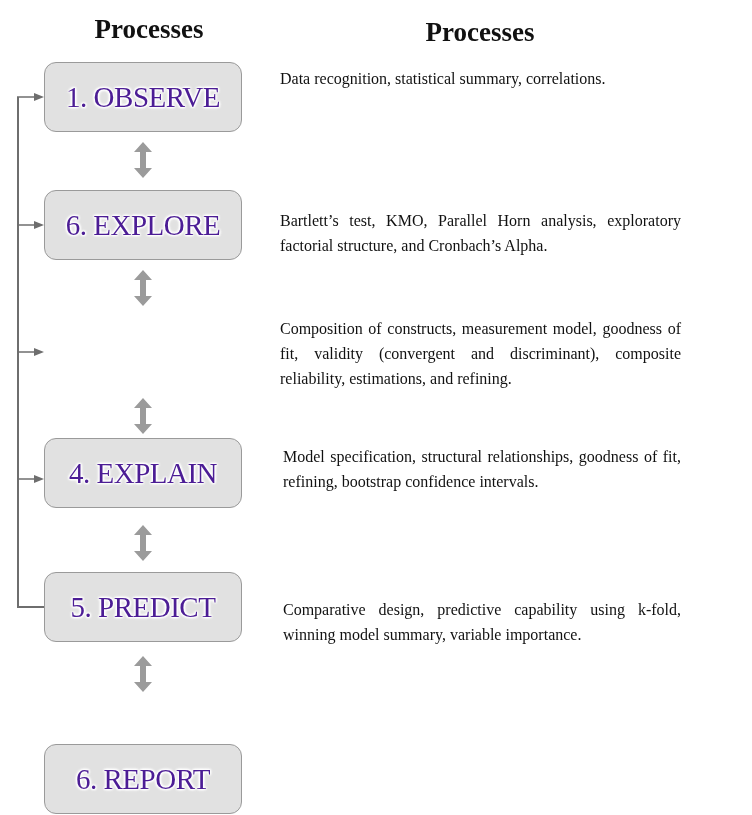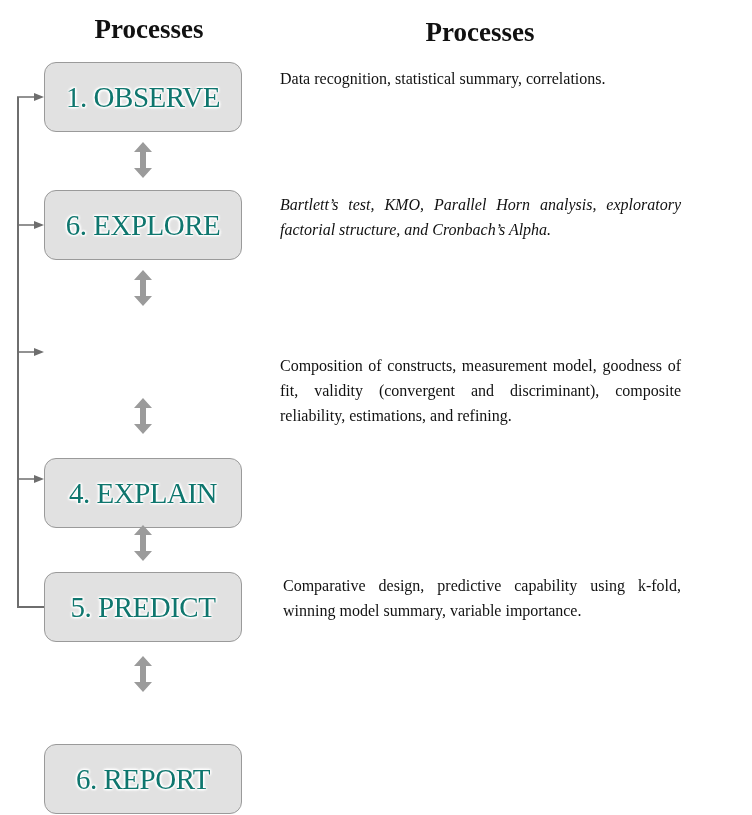--- a/index.html
+++ b/index.html
@@ -31,21 +31,21 @@
       background: #e1e1e1;
       border: 1.5px solid #9a9a9a;
       border-radius: 12px;
       display: flex;
       align-items: center;
       justify-content: center;
     }
     .proc-label {
       font-size: 29px;
       letter-spacing: -0.5px;
-      color: #0f766e;
+      color: #4c1d95;
       text-shadow:
         0 0 2px #fff, 0 0 3px #fff, 0 0 4px #fff,
         1px 1px 2px #fff, -1px -1px 2px #fff,
         1px -1px 2px #fff, -1px 1px 2px #fff;
       white-space: nowrap;
     }
 
     .activity {
       position: absolute;
       left: 280px;
@@ -102,21 +102,21 @@
     <line x1="0" y1="5" x2="19" y2="5" stroke="#6e6e6e" stroke-width="1.5"></line>
     <polygon points="17,1 27,5 17,9" fill="#6e6e6e"></polygon>
   </svg>
 
   <div class="proc-box" style="top:62px;">
     <span class="proc-label">1. OBSERVE</span>
   </div>
   <div class="proc-box" style="top:190px;">
     <span class="proc-label">6. EXPLORE</span>
   </div>
-  <div class="proc-box" style="top:458px;font-family:Liberation Serif, serif;">
+  <div class="proc-box" style="top:438px;font-family:Liberation Serif, serif;">
     <span class="proc-label">4. EXPLAIN</span>
   </div>
   <div class="proc-box" style="top:572px;">
     <span class="proc-label">5. PREDICT</span>
   </div>
   <div class="proc-box" style="top:744px;">
     <span class="proc-label">6. REPORT</span>
   </div>
 
   <svg class="updown" style="top:142px;" viewBox="0 0 20 36">
@@ -129,17 +129,18 @@
     <polygon points="10,0 19,10 13,10 13,26 19,26 10,36 1,26 7,26 7,10 1,10" fill="#9b9b9b"></polygon>
   </svg>
   <svg class="updown" style="top:525px;" viewBox="0 0 20 36">
     <polygon points="10,0 19,10 13,10 13,26 19,26 10,36 1,26 7,26 7,10 1,10" fill="#9b9b9b"></polygon>
   </svg>
   <svg class="updown" style="top:656px;" viewBox="0 0 20 36">
     <polygon points="10,0 19,10 13,10 13,26 19,26 10,36 1,26 7,26 7,10 1,10" fill="#9b9b9b"></polygon>
   </svg>
 
   <div class="activity" style="top:66px;">Data recognition, statistical summary, correlations.</div>
-  <div class="activity" style="top:192px;font-style:italic;">Bartlett’s test, KMO, Parallel Horn analysis, exploratory factorial structure, and Cronbach’s Alpha.</div>
-  <div class="activity" style="top:316px;margin-top:37px;">Composition of constructs, measurement model, goodness of fit, validity (convergent and discriminant), composite reliability, estimations, and refining.</div>
-  <div class="activity" style="top:573px; left:283px; width:398px;">Comparative design, predictive capability using k-fold, winning model summary, variable importance.</div>
+  <div class="activity" style="top:208px;">Bartlett’s test, KMO, Parallel Horn analysis, exploratory factorial structure, and Cronbach’s Alpha.</div>
+  <div class="activity" style="top:316px;">Composition of constructs, measurement model, goodness of fit, validity (convergent and discriminant), composite reliability, estimations, and refining.</div>
+  <div class="activity" style="top:444px; left:283px; width:398px;">Model specification, structural relationships, goodness of fit, refining, bootstrap confidence intervals.</div>
+  <div class="activity" style="top:597px; left:283px; width:398px;">Comparative design, predictive capability using k-fold, winning model summary, variable importance.</div>
 
 </div>
 
 </body></html>

